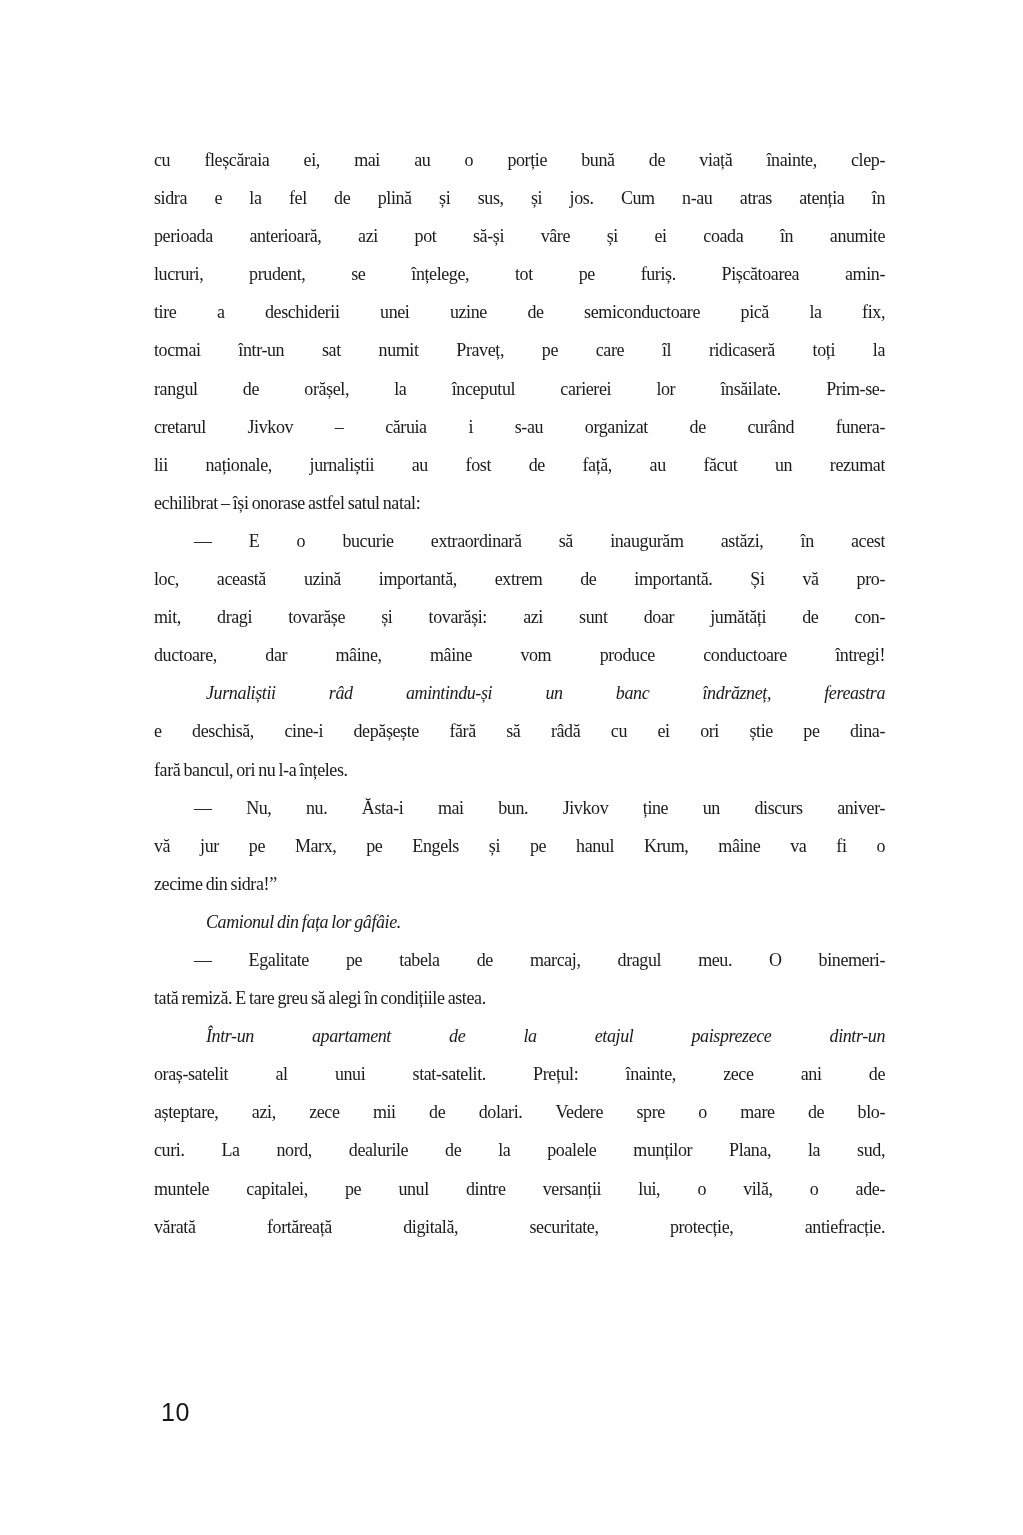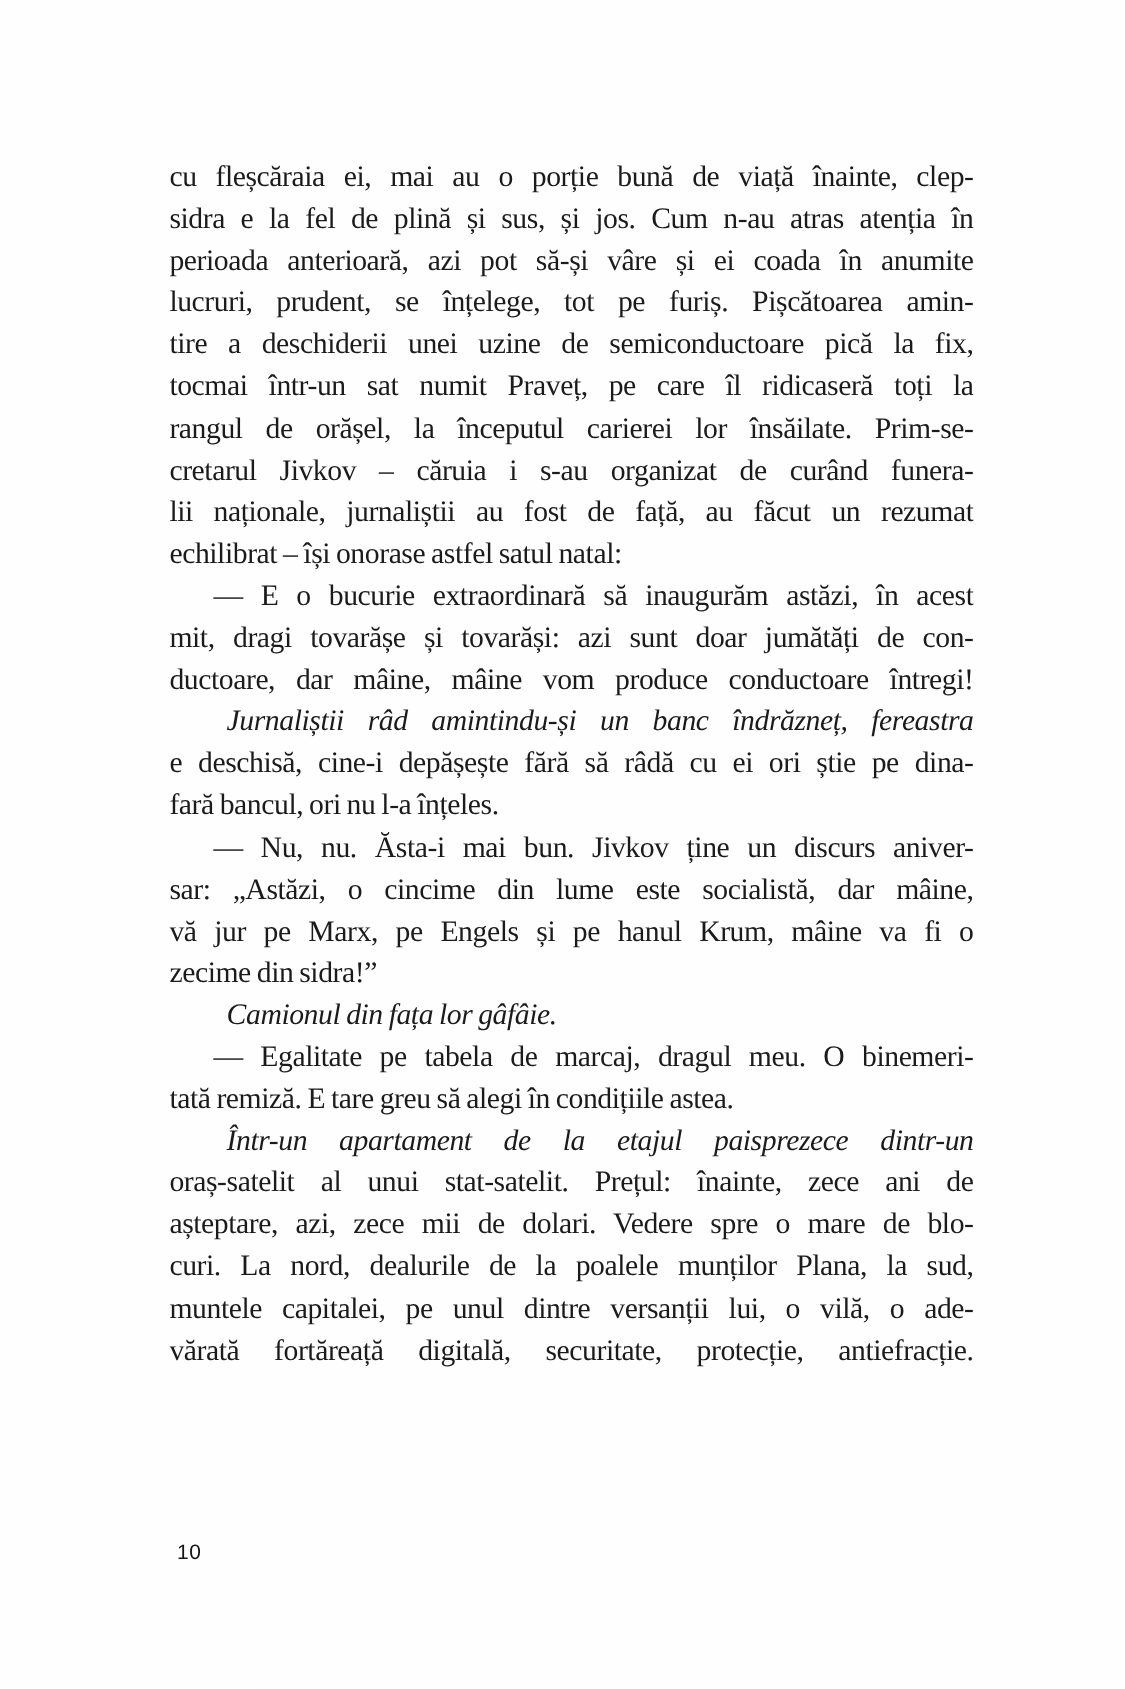--- a/index.html
+++ b/index.html
@@ -14,21 +14,21 @@
     background: #fefefe;
     color: #1b1b1b;
     font-family: "Liberation Serif", "DejaVu Serif", serif;
     overflow: hidden;
   }
   .text-block {
     position: absolute;
     left: 154px;
     top: 141px;
     width: 731px;
-    font-size: 27px;
+    font-size: 18px;
     line-height: 38.1px;
     letter-spacing: -0.4px;
     word-spacing: -1px;
   }
   .line {
     height: 38.1px;
     overflow: hidden;
     text-align: justify;
     text-align-last: justify;
   }
@@ -40,21 +40,21 @@
     font-style: italic;
   }
   .line.indent-dash {
     text-indent: 40px;
   }
   .page-number {
     position: absolute;
     left: 161px;
     top: 1398px;
     font-family: "Liberation Sans", "DejaVu Sans", sans-serif;
-    font-size: 19px;
+    font-size: 25px;
     line-height: 28px;
     color: #151515;
     letter-spacing: 0.5px;
   }
 </style>
 </head>
 <body>
 
 <div class="book-page">
   <div class="text-block">
@@ -62,27 +62,27 @@
       <div class="line">sidra e la fel de plină și sus, și jos. Cum n-au atras atenția în</div>
       <div class="line">perioada anterioară, azi pot să-și vâre și ei coada în anumite</div>
       <div class="line">lucruri, prudent, se înțelege, tot pe furiș. Pișcătoarea amin-</div>
       <div class="line">tire a deschiderii unei uzine de semiconductoare pică la fix,</div>
       <div class="line">tocmai într-un sat numit Praveț, pe care îl ridicaseră toți la</div>
       <div class="line">rangul de orășel, la începutul carierei lor însăilate. Prim-se-</div>
       <div class="line">cretarul Jivkov – căruia i s-au organizat de curând funera-</div>
       <div class="line">lii naționale, jurnaliștii au fost de față, au făcut un rezumat</div>
       <div class="line end">echilibrat – își onorase astfel satul natal:</div>
       <div class="line indent-dash">— E o bucurie extraordinară să inaugurăm astăzi, în acest</div>
+      <div class="line">loc, această uzină importantă, extrem de importantă. Și vă pro-</div>
       <div class="line">mit, dragi tovarășe și tovarăși: azi sunt doar jumătăți de con-</div>
       <div class="line">ductoare, dar mâine, mâine vom produce conductoare întregi!</div>
       <div class="line indent">Jurnaliștii râd amintindu-și un banc îndrăzneț, fereastra</div>
       <div class="line">e deschisă, cine-i depășește fără să râdă cu ei ori știe pe dina-</div>
       <div class="line end">fară bancul, ori nu l-a înțeles.</div>
       <div class="line indent-dash">— Nu, nu. Ăsta-i mai bun. Jivkov ține un discurs aniver-</div>
-      <div class="line">sar: „Astăzi, o cincime din lume este socialistă, dar mâine,</div>
       <div class="line">vă jur pe Marx, pe Engels și pe hanul Krum, mâine va fi o</div>
       <div class="line end">zecime din sidra!”</div>
       <div class="line indent end">Camionul din fața lor gâfâie.</div>
       <div class="line indent-dash">— Egalitate pe tabela de marcaj, dragul meu. O binemeri-</div>
       <div class="line end">tată remiză. E tare greu să alegi în condițiile astea.</div>
       <div class="line indent">Într-un apartament de la etajul paisprezece dintr-un</div>
       <div class="line">oraș-satelit al unui stat-satelit. Prețul: înainte, zece ani de</div>
       <div class="line">așteptare, azi, zece mii de dolari. Vedere spre o mare de blo-</div>
       <div class="line">curi. La nord, dealurile de la poalele munților Plana, la sud,</div>
       <div class="line">muntele capitalei, pe unul dintre versanții lui, o vilă, o ade-</div>

